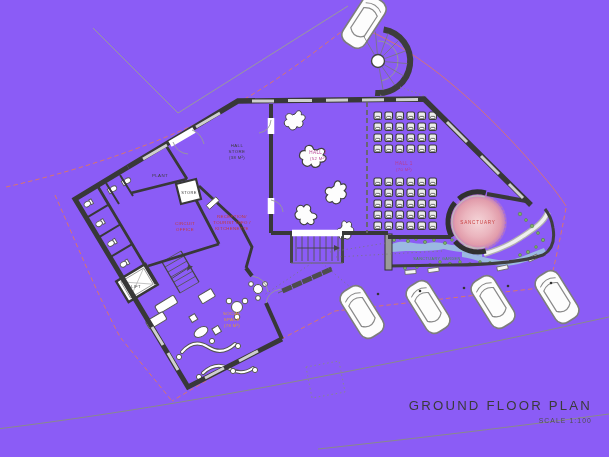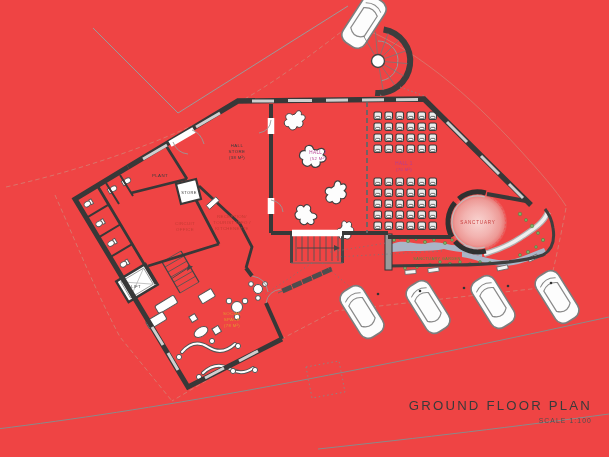--- a/index.html
+++ b/index.html
@@ -1,16 +1,16 @@
 <!DOCTYPE html>
 <html><head>
 <meta charset="utf-8">
 <style>
   html,body{margin:0;padding:0;background:#fff;}
-  #stage{position:relative;width:609px;height:457px;background:#ef4444;overflow:hidden;}
+  #stage{position:relative;width:609px;height:457px;background:#8b5cf6;overflow:hidden;}
   svg text{font-family:"Liberation Sans",sans-serif;}
   .roomlabel{letter-spacing:.35px;}
 </style>
 </head>
 <body>
 
 <div id="stage">
 <svg width="609" height="457" viewBox="0 0 609 457">
   <defs>
     <radialGradient id="pinkGrad" cx="50%" cy="50%" r="50%">

